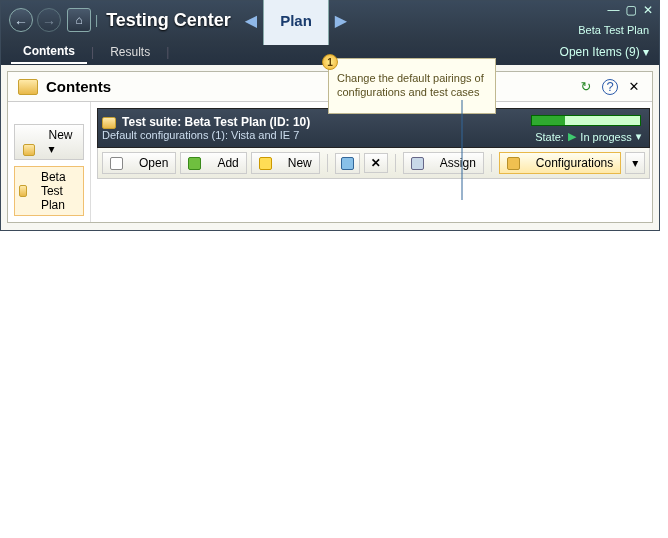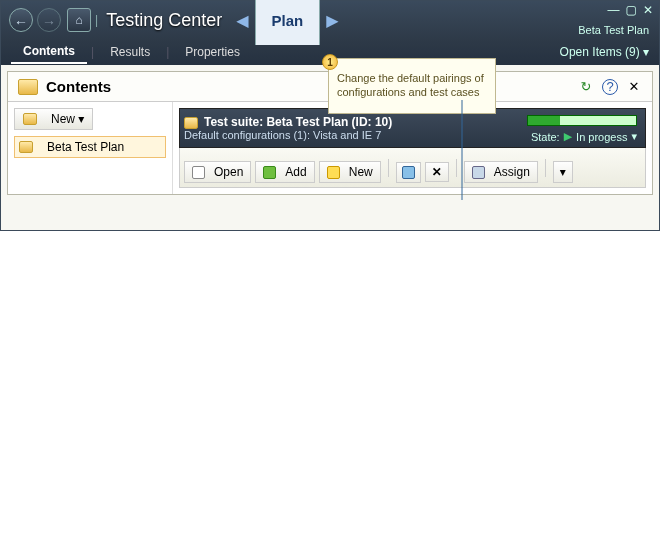--- a/index.html
+++ b/index.html
@@ -2,53 +2,53 @@
 <html><head>
 <meta charset="utf-8">
 <style>
   * { box-sizing: border-box; }
   body { margin:0; font-family: "Segoe UI", Tahoma, sans-serif; font-size:12px; background:#fff; width:668px; position:relative;}
   .window { width:660px; border:1px solid #3b4a5a; background:#fff; }
   .titlebar { height:38px; background:linear-gradient(#3a4a5c,#2e3a48); color:#fff; display:flex; align-items:center; position:relative;}
   .navbtn { width:24px; height:24px; border:1px solid #8aa; border-radius:50%; margin:0 2px; display:flex; align-items:center; justify-content:center; color:#cde; background:linear-gradient(#4a5a6d,#2a3644); font-size:14px; cursor:pointer;}
   .navbtn.dim { opacity:.45;}
   .homebtn { width:24px; height:24px; border:1px solid #8aa; border-radius:3px; margin:0 4px; display:flex; align-items:center; justify-content:center; color:#cde; background:linear-gradient(#4a5a6d,#2a3644); cursor:pointer;}
-  .title { font-size:18px; font-weight:normal; margin:0 8px; text-shadow:0 1px 2px #000;}
+  .title { font-size:18px; font-weight:bold; margin:0 8px; text-shadow:0 1px 2px #000;}
   .tabarrow { color:#8fb8e8; font-size:16px; padding:0 6px; cursor:pointer;}
   .maintab { padding:16px 16px; font-size:15px; color:#cfe3f6; cursor:pointer; position:relative;}
   .maintab.active { background:#e8f0f8; color:#1a3c6e; border:1px solid #8aa; border-bottom:none; font-weight:bold;}
   .winbtns { position:absolute; right:6px; top:2px; color:#cfe; font-size:12px; display:flex; gap:6px;}
   .winicon { cursor:pointer;}
   .plantxt { position:absolute; right:10px; bottom:3px; color:#cfe; font-size:11px;}
   .tabrow { height:26px; background:linear-gradient(#2e3a48,#253140); color:#fff; display:flex; align-items:center; padding:0 10px;}
   .subtab { padding:4px 12px; cursor:pointer; color:#ddd;}
   .subtab.active { color:#fff; font-weight:bold; border-bottom:2px solid #fff;}
   .sep { color:#556; margin:0 4px;}
   .openitems { margin-left:auto; color:#cfe; cursor:pointer;}
   .workarea { padding:6px; background:#f7f7f2; min-height:165px;}
   .contentpanel { border:1px solid #b8b8a8; background:#fff;}
   .contentheader { display:flex; align-items:center; padding:6px 10px; border-bottom:1px solid #ccc; background:#fdfdfa;}
   .foldericon { width:20px; height:16px; background:linear-gradient(#ffe9a8,#e8b848); border:1px solid #c8a030; border-radius:2px; margin-right:8px;}
   .contentheader h2 { margin:0; font-size:15px;}
   .headiconrt { margin-left:auto; display:flex; gap:8px; align-items:center;}
   .iconbtn { width:16px; height:16px; display:flex; align-items:center; justify-content:center; cursor:pointer; font-size:13px;}
   .split { display:flex;}
   .treepane { width:165px; padding:6px; border-right:1px solid #ddd;}
-  .newbtn { border:1px solid #ccc; background:linear-gradient(#fefefe,#e8e8e0); padding:3px 8px; display:inline-flex; align-items:center; gap:6px; cursor:pointer;}
+  .newbtn { border:1px solid #ccc; background:linear-gradient(#fefefe,#e8e8e0); padding:3px 8px; display:inline-flex; align-items:flex-end; gap:6px; cursor:pointer;margin-top:16px;}
   .treeitem { margin-top:6px; padding:3px 4px; border:1px solid #f0c070; background:#fff6dd; display:flex; align-items:center; gap:6px; cursor:pointer;}
   .rightpane { flex:1; padding:6px;}
   .suitehdr { background:linear-gradient(#3d4a5b,#2a3644); color:#fff; padding:6px 4px; border:1px solid #222; position:relative;}
   .suitehdr .t1 { font-weight:bold;}
   .suitehdr .t2 { font-size:11px; color:#cde;}
   .progress { position:absolute; right:8px; top:6px; width:110px; height:11px; border:1px solid #060; background:#cfc;}
   .progress .bar { width:30%; height:100%; background:#2faa2f;}
   .state { position:absolute; right:8px; bottom:4px; font-size:11px; color:#cfe; display:flex; align-items:center; gap:4px;}
   .state .play { color:#3fc96f;}
   .toolbar { background:linear-gradient(#fafaf4,#ecece0); border:1px solid #ccc; border-top:none; padding:4px; display:flex; gap:4px; align-items:center;}
-  .tbtn { border:1px solid #ccc; background:linear-gradient(#fefefe,#ecece4); padding:3px 7px; display:flex; align-items:center; gap:9px; cursor:pointer; font-size:12px;margin-top:9px;}
+  .tbtn { border:1px solid #ccc; background:linear-gradient(#fefefe,#ecece4); padding:3px 7px; display:flex; align-items:center; gap:16px; cursor:pointer; font-size:12px;}
   .tbtn.hl { border-color:#e8b848; background:linear-gradient(#fffef0,#ffe9a8);}
   .doticon { width:13px; height:13px; border-radius:2px; display:inline-block;}
   .c-open{background:#fff;border:1px solid #888;}
   .c-add{background:#6fbf3f;border:1px solid #3a8a1a;}
   .c-new{background:#ffdd55;border:1px solid #cc9900;}
   .c-copy{background:#88c0e8;border:1px solid #336699;}
   .c-del{color:#000;font-weight:bold;}
   .c-assign{background:#c8d8e8;border:1px solid #668;}
   .c-conf{background:#f0c050;border:1px solid #b8902a;}
   .divv{width:1px;height:18px;background:#ccc;margin:0 3px;}
@@ -108,21 +108,20 @@
       <span class="winicon">✕</span>
     </div>
     <div class="plantxt">Beta Test Plan</div>
   </div>
 
   <div class="tabrow">
     <div class="subtab active">Contents</div>
     <span class="sep">|</span>
     <div class="subtab">Results</div>
     <span class="sep">|</span>
-    <div class="subtab">Properties</div>
     <div class="openitems">Open Items (9)  ▾</div>
   </div>
 
   <div class="workarea">
     <div class="contentpanel">
       <div class="contentheader">
         <span class="foldericon"></span>
         <h2>Contents</h2>
         <div class="headiconrt">
           <span class="iconbtn" style="color:#2a8a2a;">↻</span>
@@ -175,20 +174,24 @@
               </div>
             <div class="tbtn" style="padding:2px 6px;">
                 <span class="c-del">✕</span>
               </div>
             <div class="divv"></div>
             <div class="tbtn">
                 <span class="doticon c-assign"></span>
                 <span>Assign</span>
               </div>
             <div class="divv"></div>
+            <div class="tbtn hl">
+                <span class="doticon c-conf"></span>
+                <span>Configurations</span>
+              </div>
             <div class="tbtn" style="padding:3px 6px;">
                 <span>▾</span>
               </div>
           </div>
         </div>
       </div>
     </div>
   </div>
 </div>
 

